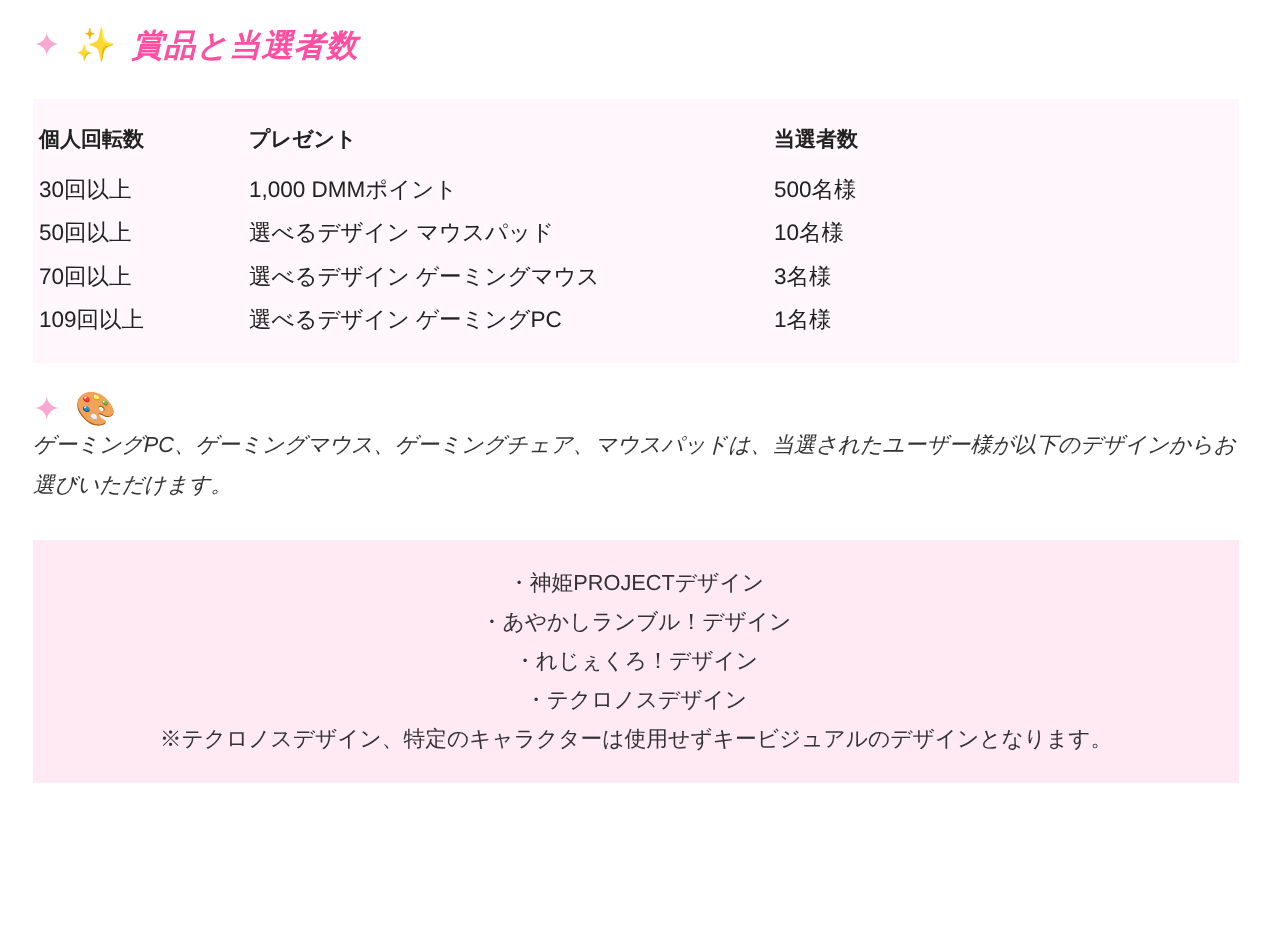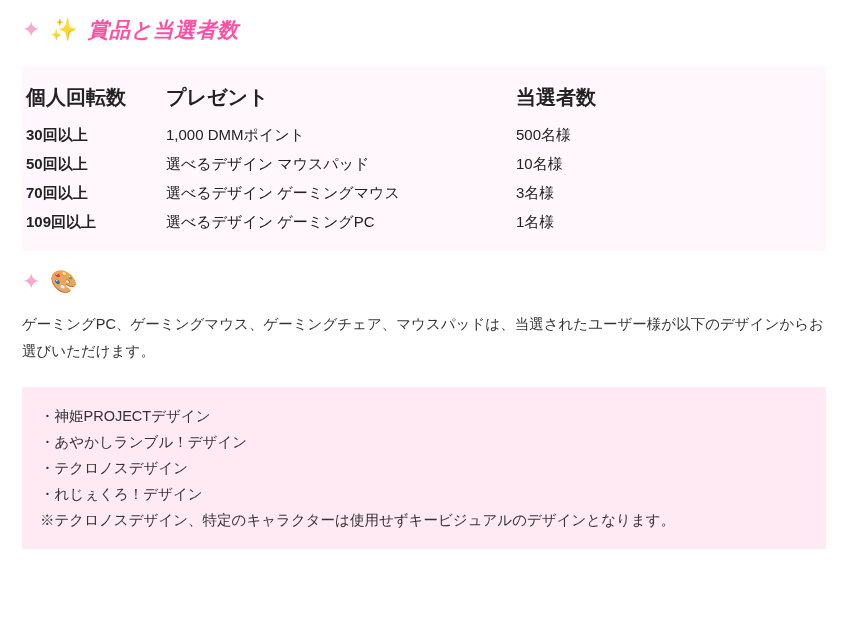--- a/index.html
+++ b/index.html
@@ -61,47 +61,49 @@
   table.prize-table {
     width: 100%;
     border-collapse: collapse;
     font-size: 15px;
   }
   table.prize-table th {
     text-align: left;
     font-weight: bold;
     color: #222222;
     padding: 4px 0 10px 0;
-    font-size: 20px;
+    font-size: 14px;
   }
   table.prize-table td {
     text-align: left;
     padding: 5px 0;
     color: #222222;
     font-size: 15px;
   }
-  .col-spins { width: 140px; padding-left: 4px; font-weight: bold; }
+  .col-spins { width: 140px; padding-left: 4px; }
   .col-prize { width: 350px; }
   .col-winners { width: auto; }
   table.prize-table th.col-spins,
   table.prize-table td.col-spins { padding-left: 4px; }
 
   
   .body-text {
-    margin: 18px 22px 0 22px;
+    margin: 0 22px 0 22px;
     font-size: 14.5px;
     line-height: 1.85;
     color: #333333;
+    font-style: italic;
   }
 
   
   .design-box {
     margin: 22px 22px 0 22px;
     background: #ffe9f2;
     padding: 16px 18px 16px 18px;
+    text-align: center;
   }
   .design-line {
     font-size: 14.5px;
     line-height: 1.8;
     color: #333333;
   }
   .design-line.note {
     color: #333333;
   }
 </style>
@@ -153,18 +155,18 @@
   <div class="section-head" id="heading-designs" style="padding-top:20px;">
     <span class="head-sparkle">✦</span>
     <span class="head-emoji">🎨</span>
   </div>
 
   <div class="body-text">ゲーミングPC、ゲーミングマウス、ゲーミングチェア、マウスパッドは、当選されたユーザー様が以下のデザインからお選びいただけます。</div>
 
   <div class="design-box">
     <div class="design-line">・神姫PROJECTデザイン</div>
     <div class="design-line">・あやかしランブル！デザイン</div>
+    <div class="design-line">・れじぇくろ！デザイン</div>
     <div class="design-line">・テクロノスデザイン</div>
-    <div class="design-line">・れじぇくろ！デザイン</div>
     <div class="design-line note">※テクロノスデザイン、特定のキャラクターは使用せずキービジュアルのデザインとなります。</div>
   </div>
 
 </div>
 
 </body></html>

